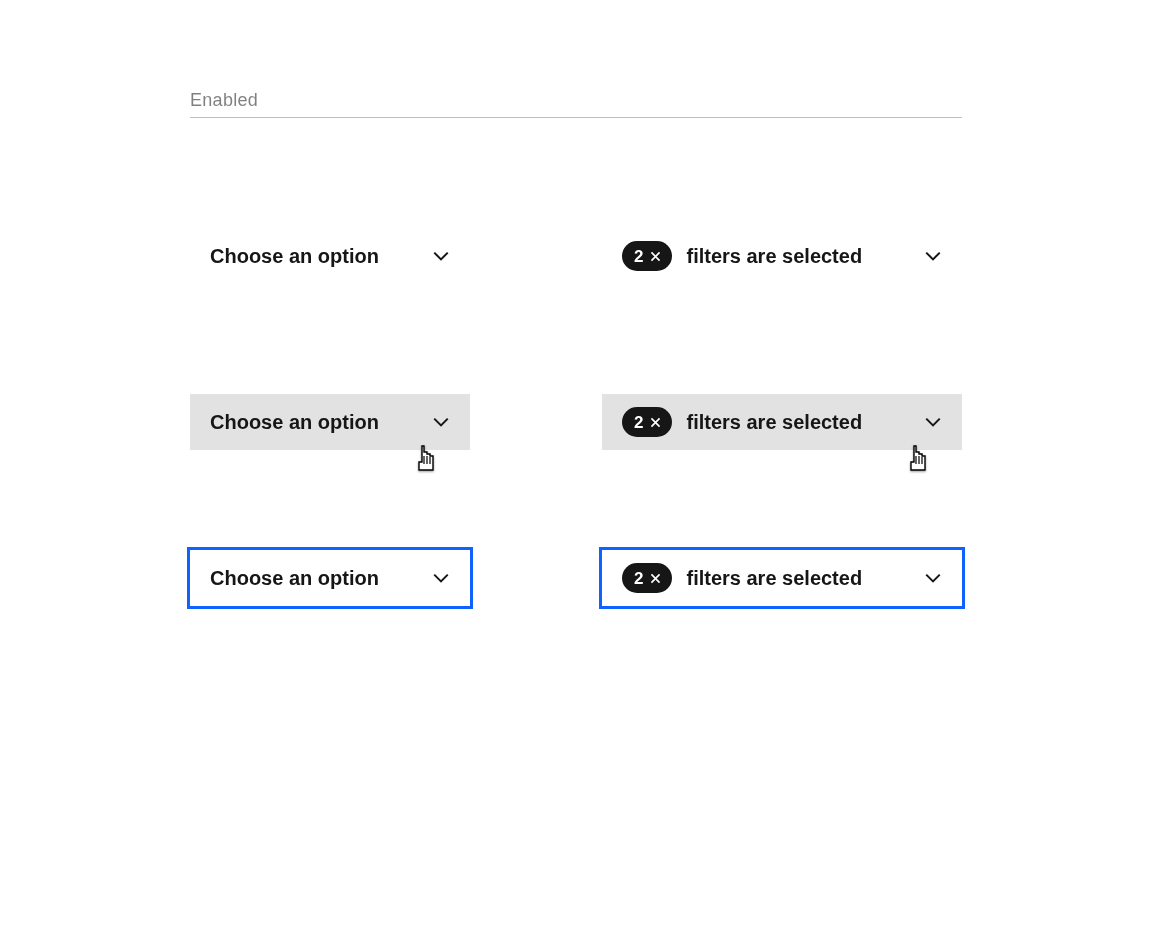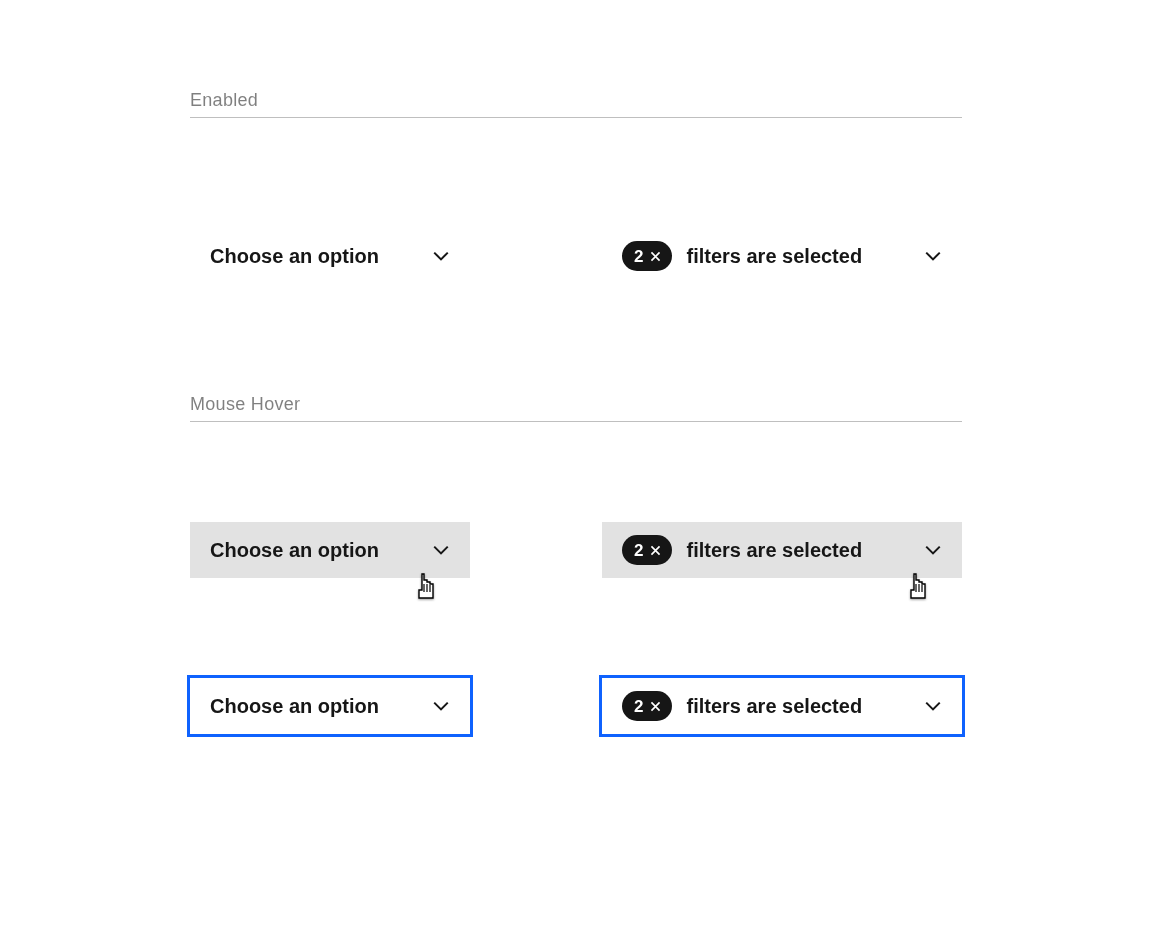--- a/index.html
+++ b/index.html
@@ -120,21 +120,20 @@
         </span>
         <span class="chevron">
           <svg width="18" height="18" viewBox="0 0 16 16">
               <path d="M2 5l6 6 6-6" fill="none" stroke="#161616" stroke-width="1.8"></path>
             </svg>
         </span>
       </div>
     </div>
   </div>
 
-  <div class="section-heading">Mouse Hover</div>
   <div class="row mid">
     <div class="left-col">
       <div class="dropdown hover">
         <span class="label">Choose an option</span>
         <span class="chevron">
           <svg width="18" height="18" viewBox="0 0 16 16">
               <path d="M2 5l6 6 6-6" fill="none" stroke="#161616" stroke-width="1.8"></path>
             </svg>
         </span>
         <span class="cursor-pointer">

